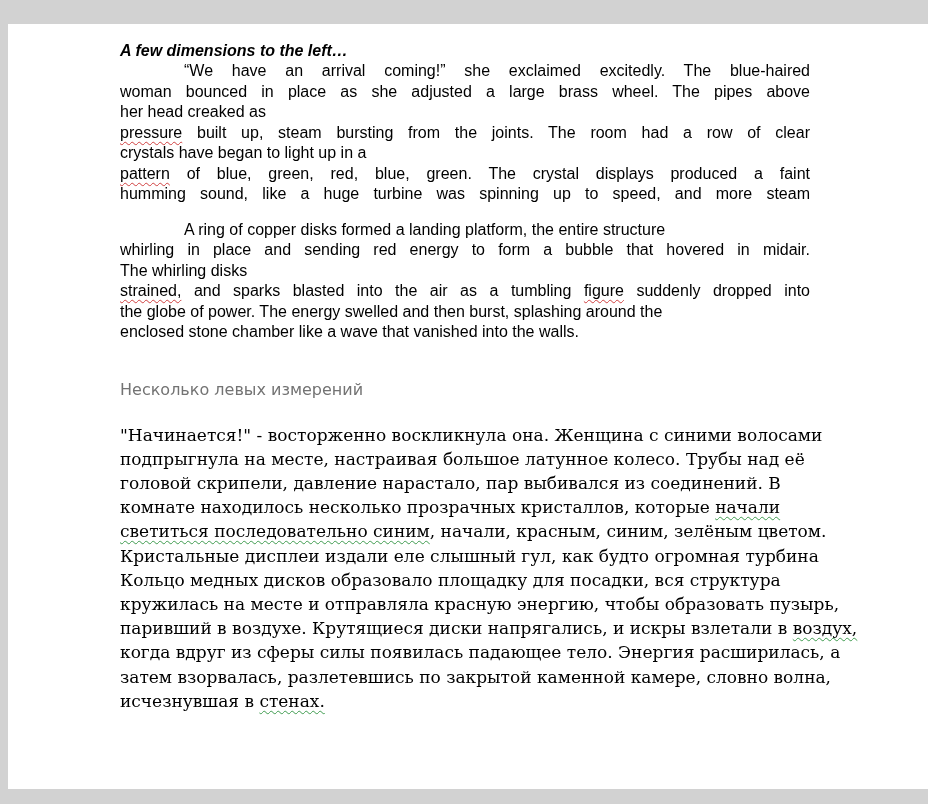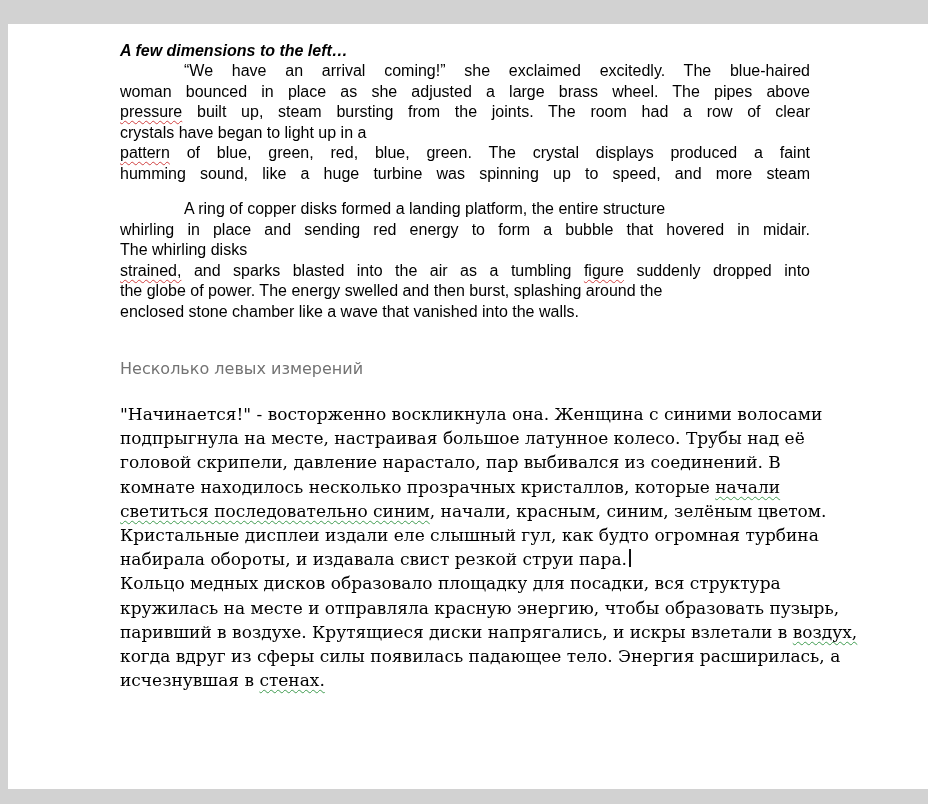--- a/index.html
+++ b/index.html
@@ -109,20 +109,21 @@
 <body>
 
 <div class="workspace">
   <div class="page">
     <div class="content">
       <h1 class="title-en">A few dimensions to the left…</h1>
 
       <div class="para en p1">
           <div class="line j indent"><span>“We have an arrival coming!” she exclaimed excitedly. The blue-haired</span></div>
           <div class="line j"><span>woman bounced in place as she adjusted a large brass wheel. The pipes above</span></div>
+          <div class="line"><span>her head creaked as</span></div>
           <div class="line j"><span class="sq-red">pressure</span><span> built up, steam bursting from the joints. The room had a row of clear</span></div>
           <div class="line"><span>crystals have began to light up in a</span></div>
           <div class="line j"><span class="sq-red">pattern</span><span> of blue, green, red, blue, green. The crystal displays produced a faint</span></div>
           <div class="line j"><span>humming sound, like a huge turbine was spinning up to speed, and more steam</span></div>
         </div>
 
       <div class="para en p2">
           <div class="line indent"><span>A ring of copper disks formed a landing platform, the entire structure</span></div>
           <div class="line j"><span>whirling in place and sending red energy to form a bubble that hovered in midair.</span></div>
           <div class="line"><span>The whirling disks</span></div>
@@ -133,23 +134,23 @@
 
       <h2 class="heading-ru">Несколько левых измерений</h2>
 
       <div class="para ru">
           <div class="line"><span>"Начинается!" - восторженно воскликнула она. Женщина с синими волосами</span></div>
           <div class="line"><span>подпрыгнула на месте, настраивая большое латунное колесо. Трубы над её</span></div>
           <div class="line"><span>головой скрипели, давление нарастало, пар выбивался из соединений. В</span></div>
           <div class="line"><span>комнате находилось несколько прозрачных кристаллов, которые </span><span class="sq-green">начали</span></div>
           <div class="line"><span class="sq-green">светиться последовательно синим</span><span>, начали, красным, синим, зелёным цветом.</span></div>
           <div class="line"><span>Кристальные дисплеи издали еле слышный гул, как будто огромная турбина</span></div>
-          <div class="line"><span>набирала обороты, и издавала свист резкой струи пара.</span><span class="caret"></span></div>
           <div class="line"><span>Кольцо медных дисков образовало площадку для посадки, вся структура</span></div>
           <div class="line"><span>кружилась на месте и отправляла красную энергию, чтобы образовать пузырь,</span></div>
           <div class="line"><span>паривший в воздухе. Крутящиеся диски напрягались, и искры взлетали в </span><span class="sq-green">воздух,</span></div>
           <div class="line"><span>когда вдруг из сферы силы появилась падающее тело. Энергия расширилась, а</span></div>
+          <div class="line"><span>затем взорвалась, разлетевшись по закрытой каменной камере, словно волна,</span></div>
           <div class="line"><span>исчезнувшая в </span><span class="sq-green">стенах.</span></div>
         </div>
     </div>
   </div>
   <div class="strip-bottom"></div>
 </div>
 
 </body></html>

